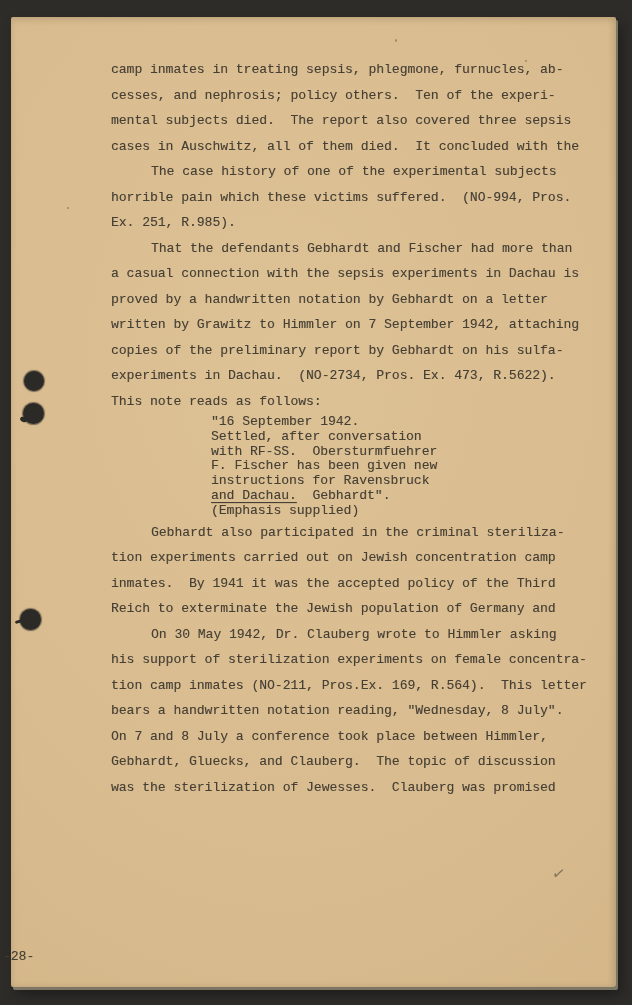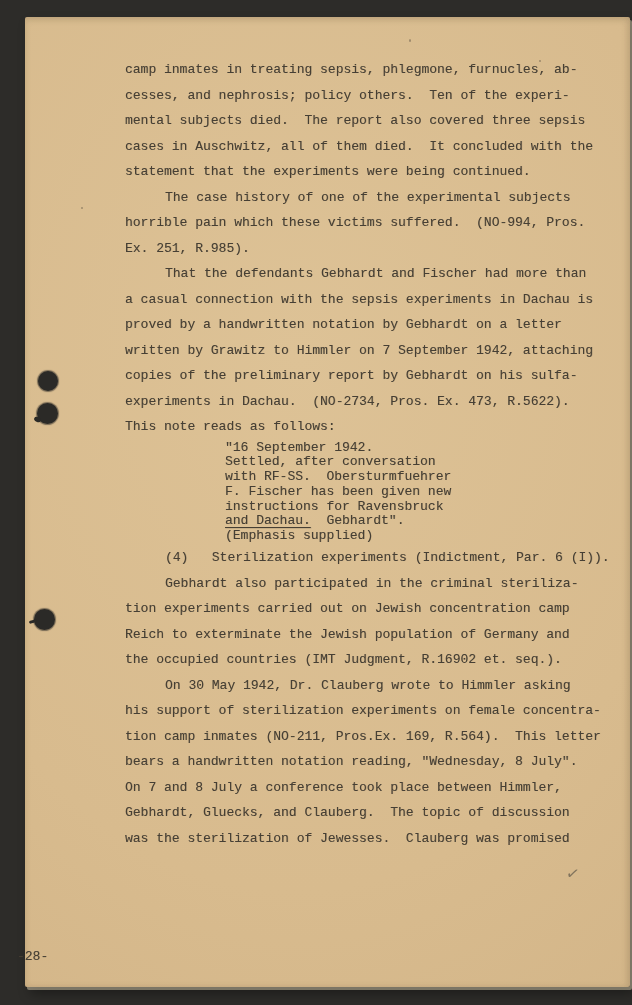--- a/index.html
+++ b/index.html
@@ -4,21 +4,21 @@
 <style>
   html,body{margin:0;padding:0;}
   body{
     width:632px;height:1005px;
     background:#2d2c29;
     position:relative;
     overflow:hidden;
     font-family:"Liberation Mono", monospace;
   }
   .paper{
-    position:absolute;left:25px;top:17px;width:605px;height:970px;
+    position:absolute;left:11px;top:17px;width:605px;height:970px;
     background:radial-gradient(120% 100% at 45% 35%, #ddc296 0%, #d8bb8e 55%, #d0b285 100%);
     border-radius:2px;
     box-shadow:2px 3px 0 rgba(238,224,190,.45), 5px 7px 12px rgba(0,0,0,.35),
                inset 0 3px 6px rgba(80,62,42,.14), inset -3px 0 6px rgba(80,62,42,.12);
   }
   .textblock{
     position:absolute;left:100px;top:40px;width:490px;
     font-size:13px;color:#463f34;
     text-shadow:.4px .4px 0 rgba(70,62,52,.35);
   }
@@ -55,21 +55,20 @@
 <body>
 
 <div class="paper">
   <div class="textblock">
 
     <div class="para">
       <div class="line">camp inmates in treating sepsis, phlegmone, furnucles, ab-</div>
       <div class="line">cesses, and nephrosis; policy others.  Ten of the experi-</div>
       <div class="line">mental subjects died.  The report also covered three sepsis</div>
       <div class="line">cases in Auschwitz, all of them died.  It concluded with the</div>
-      <div class="line">statement that the experiments were being continued.</div>
     </div>
 
     <div class="para">
       <div class="line indent">The case history of one of the experimental subjects</div>
       <div class="line">horrible pain which these victims suffered.  (NO-994, Pros.</div>
       <div class="line">Ex. 251, R.985).</div>
     </div>
 
     <div class="para">
       <div class="line indent">That the defendants Gebhardt and Fischer had more than</div>
@@ -84,29 +83,26 @@
     <div class="quote">
       <div class="line">"16 September 1942.</div>
       <div class="line">Settled, after conversation</div>
       <div class="line">with RF-SS.  Obersturmfuehrer</div>
       <div class="line">F. Fischer has been given new</div>
       <div class="line">instructions for Ravensbruck</div>
       <div class="line"><span class="u">and Dachau.</span><span>  Gebhardt".</span></div>
       <div class="line">(Emphasis supplied)</div>
     </div>
 
-    <div class="para">
-      <div class="line indent">(4)   Sterilization experiments (Indictment, Par. 6 (I)).</div>
-    </div>
 
     <div class="para">
       <div class="line indent">Gebhardt also participated in the criminal steriliza-</div>
       <div class="line">tion experiments carried out on Jewish concentration camp</div>
+      <div class="line">inmates.  By 1941 it was the accepted policy of the Third</div>
       <div class="line">Reich to exterminate the Jewish population of Germany and</div>
-      <div class="line">the occupied countries (IMT Judgment, R.16902 et. seq.).</div>
     </div>
 
     <div class="para">
       <div class="line indent">On 30 May 1942, Dr. Clauberg wrote to Himmler asking</div>
       <div class="line">his support of sterilization experiments on female concentra-</div>
       <div class="line">tion camp inmates (NO-211, Pros.Ex. 169, R.564).  This letter</div>
       <div class="line">bears a handwritten notation reading, "Wednesday, 8 July".</div>
       <div class="line">On 7 and 8 July a conference took place between Himmler,</div>
       <div class="line">Gebhardt, Gluecks, and Clauberg.  The topic of discussion</div>
       <div class="line">was the sterilization of Jewesses.  Clauberg was promised</div>

